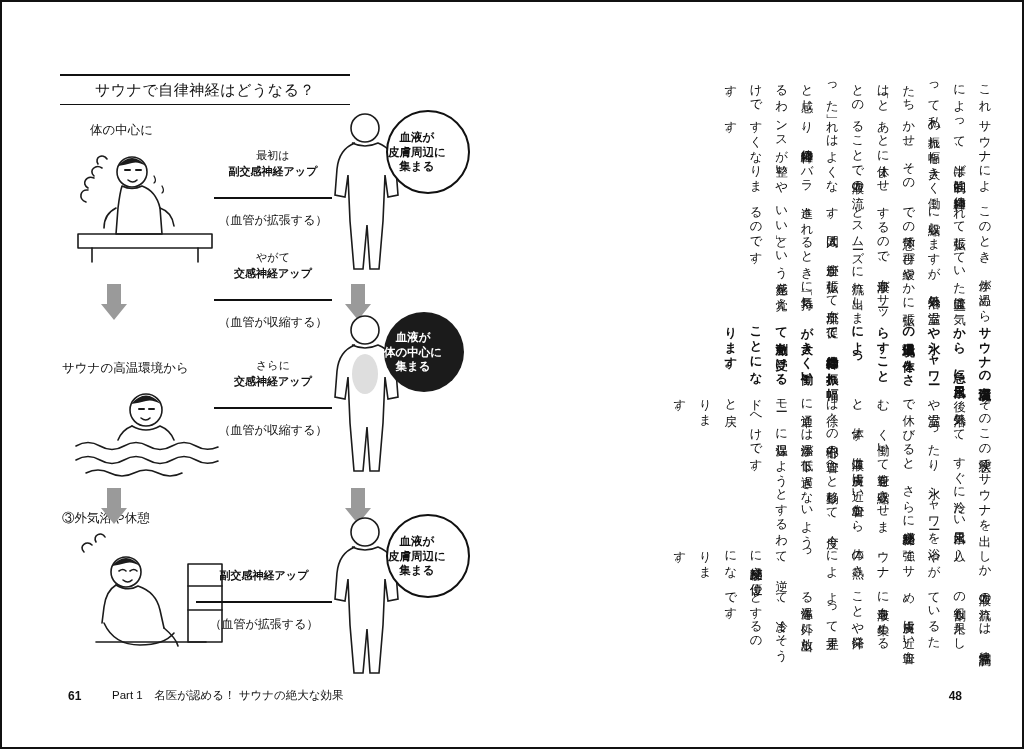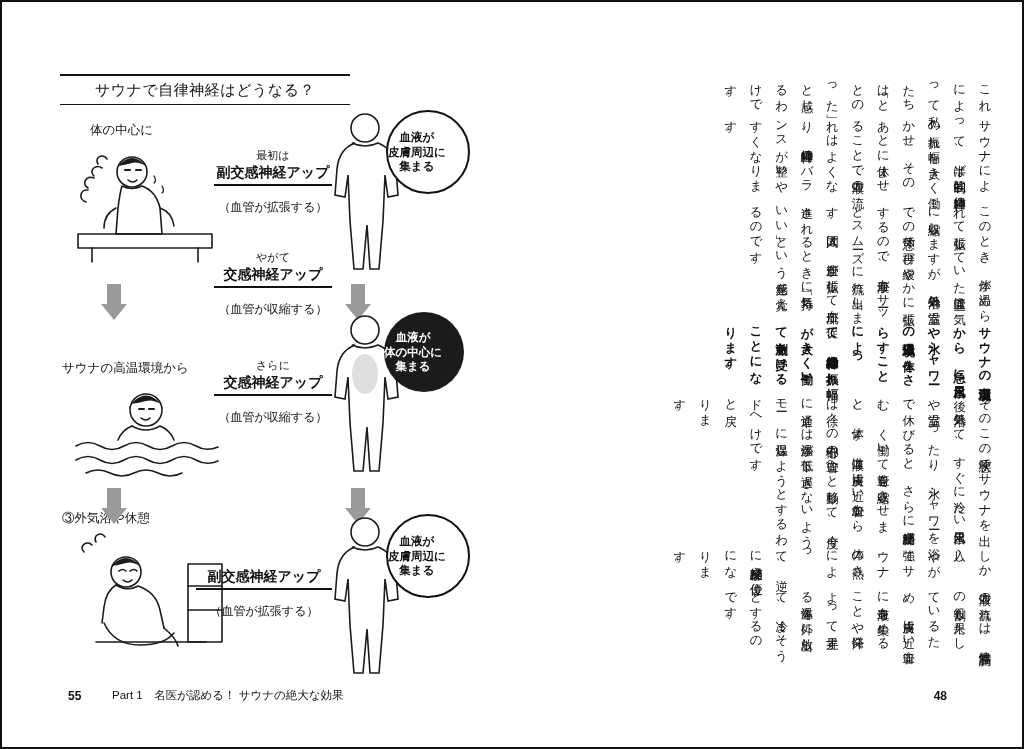--- a/index.html
+++ b/index.html
@@ -47,22 +47,22 @@
     border-left:13px solid transparent;border-right:13px solid transparent;
     border-top:16px solid #9a9a9a;
   }
 
   
   .ann{
     position:absolute;text-align:center;color:#111;white-space:nowrap;
   }
   .ann .small{font-size:11px;display:block;margin-bottom:1px;}
   .ann .big{
-    font-size:14px;font-weight:bold;display:block;
-    border-bottom:2px solid #111;padding-bottom:2px;
+    font-size:11px;font-weight:bold;display:block;
+    border-bottom:2px solid #111;padding-bottom:18px;
   }
   .ann .paren{font-size:12px;display:block;margin-top:13px;}
 
   
   .bubble{
     position:absolute;border-radius:50%;
     display:flex;align-items:center;justify-content:flex-start;
     text-align:center;line-height:1.25;
   }
   .bubble-white{
@@ -98,21 +98,21 @@
 
   
   .folio{
     position:absolute;bottom:44px;font-size:12px;color:#111;font-weight:bold;
   }
   #folio-left{left:66px;}
   #running-head{
     position:absolute;bottom:44px;left:110px;font-size:11.5px;color:#111;
     white-space:nowrap;
   }
-  #folio-right{right:77px;bottom:44px;}
+  #folio-right{right:62px;bottom:44px;}
 
   svg{display:block;}
 </style>
 </head>
 <body>
 
 <div id="page">
 
   <div id="left-page">
 
@@ -271,21 +271,21 @@
       </g>
     </svg>
     <div class="bubble bubble-white" style="left:384px;top:512px;width:80px;height:80px;">
       <div>
         <span>血液が</span><br>
         <span>皮膚周辺に</span><br>
         <span>集まる</span>
       </div>
     </div>
 
-    <div class="folio" id="folio-left">55</div>
+    <div class="folio" id="folio-left">61</div>
     <div id="running-head">Part 1　名医が認める！ サウナの絶大な効果</div>
   </div>
 
   <div id="right-page">
     <div id="vtext">
       <p>血液の流れは、体温調整の役割も果たしているため、皮膚に近い血管に血液を集めることや発汗によって上昇する体温を外に放出して、冷まそうとするのです。</p>
       <p>しかし、やがてサウナの熱さによって、逆に交感神経が優位になります。</p>
       <p>この状態でサウナを出て、すぐに冷たい水風呂に入ったり、水シャワーを浴びると、さらに交感神経が強く働いて血管を収縮させます。血液は皮膚に近い血管から、体の中心部の血管へと移動して、今度は体温が低下し過ぎないように保温しようとするわけです。</p>
       <p>その後、外気浴や室温で休むと、体は徐々に通常モードへと戻ります。</p>
       <p class="bold-run">サウナの高温環境から、急に水風呂や水シャワーの低温環境に体をさらすことによって、自律神経は振れ幅が大きく働いて刺激を受けることになります。</p>

